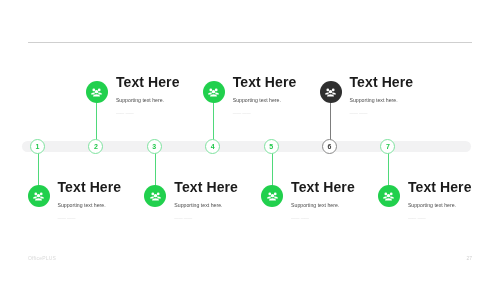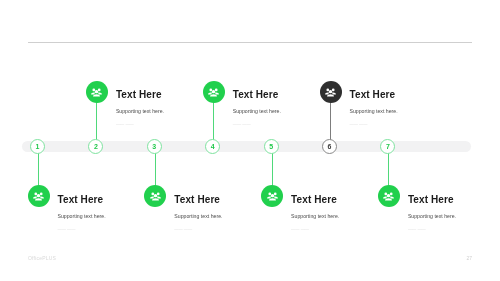--- a/index.html
+++ b/index.html
@@ -109,26 +109,26 @@
   
   .text-block {
     position: absolute;
     width: 104px;
     left: 19px;
   }
   .node.up   .text-block { top: 74px; }
   .node.down .text-block { top: 179px; }
 
   .tb-title {
-    font-size: 10px;
+    font-size: 14px;
     font-weight: bold;
     color: #1b1b1b;
     letter-spacing: 0.1px;
     line-height: 1;
-    margin: 16px 0 9px 0;
+    margin: 1px 0 9px 0;
     white-space: nowrap;
   }
   .tb-sub {
     font-size: 5.2px;
     color: #4a4a4a;
     line-height: 1;
     margin: 0 0 8px 0;
     white-space: nowrap;
   }
   .tb-faint {

